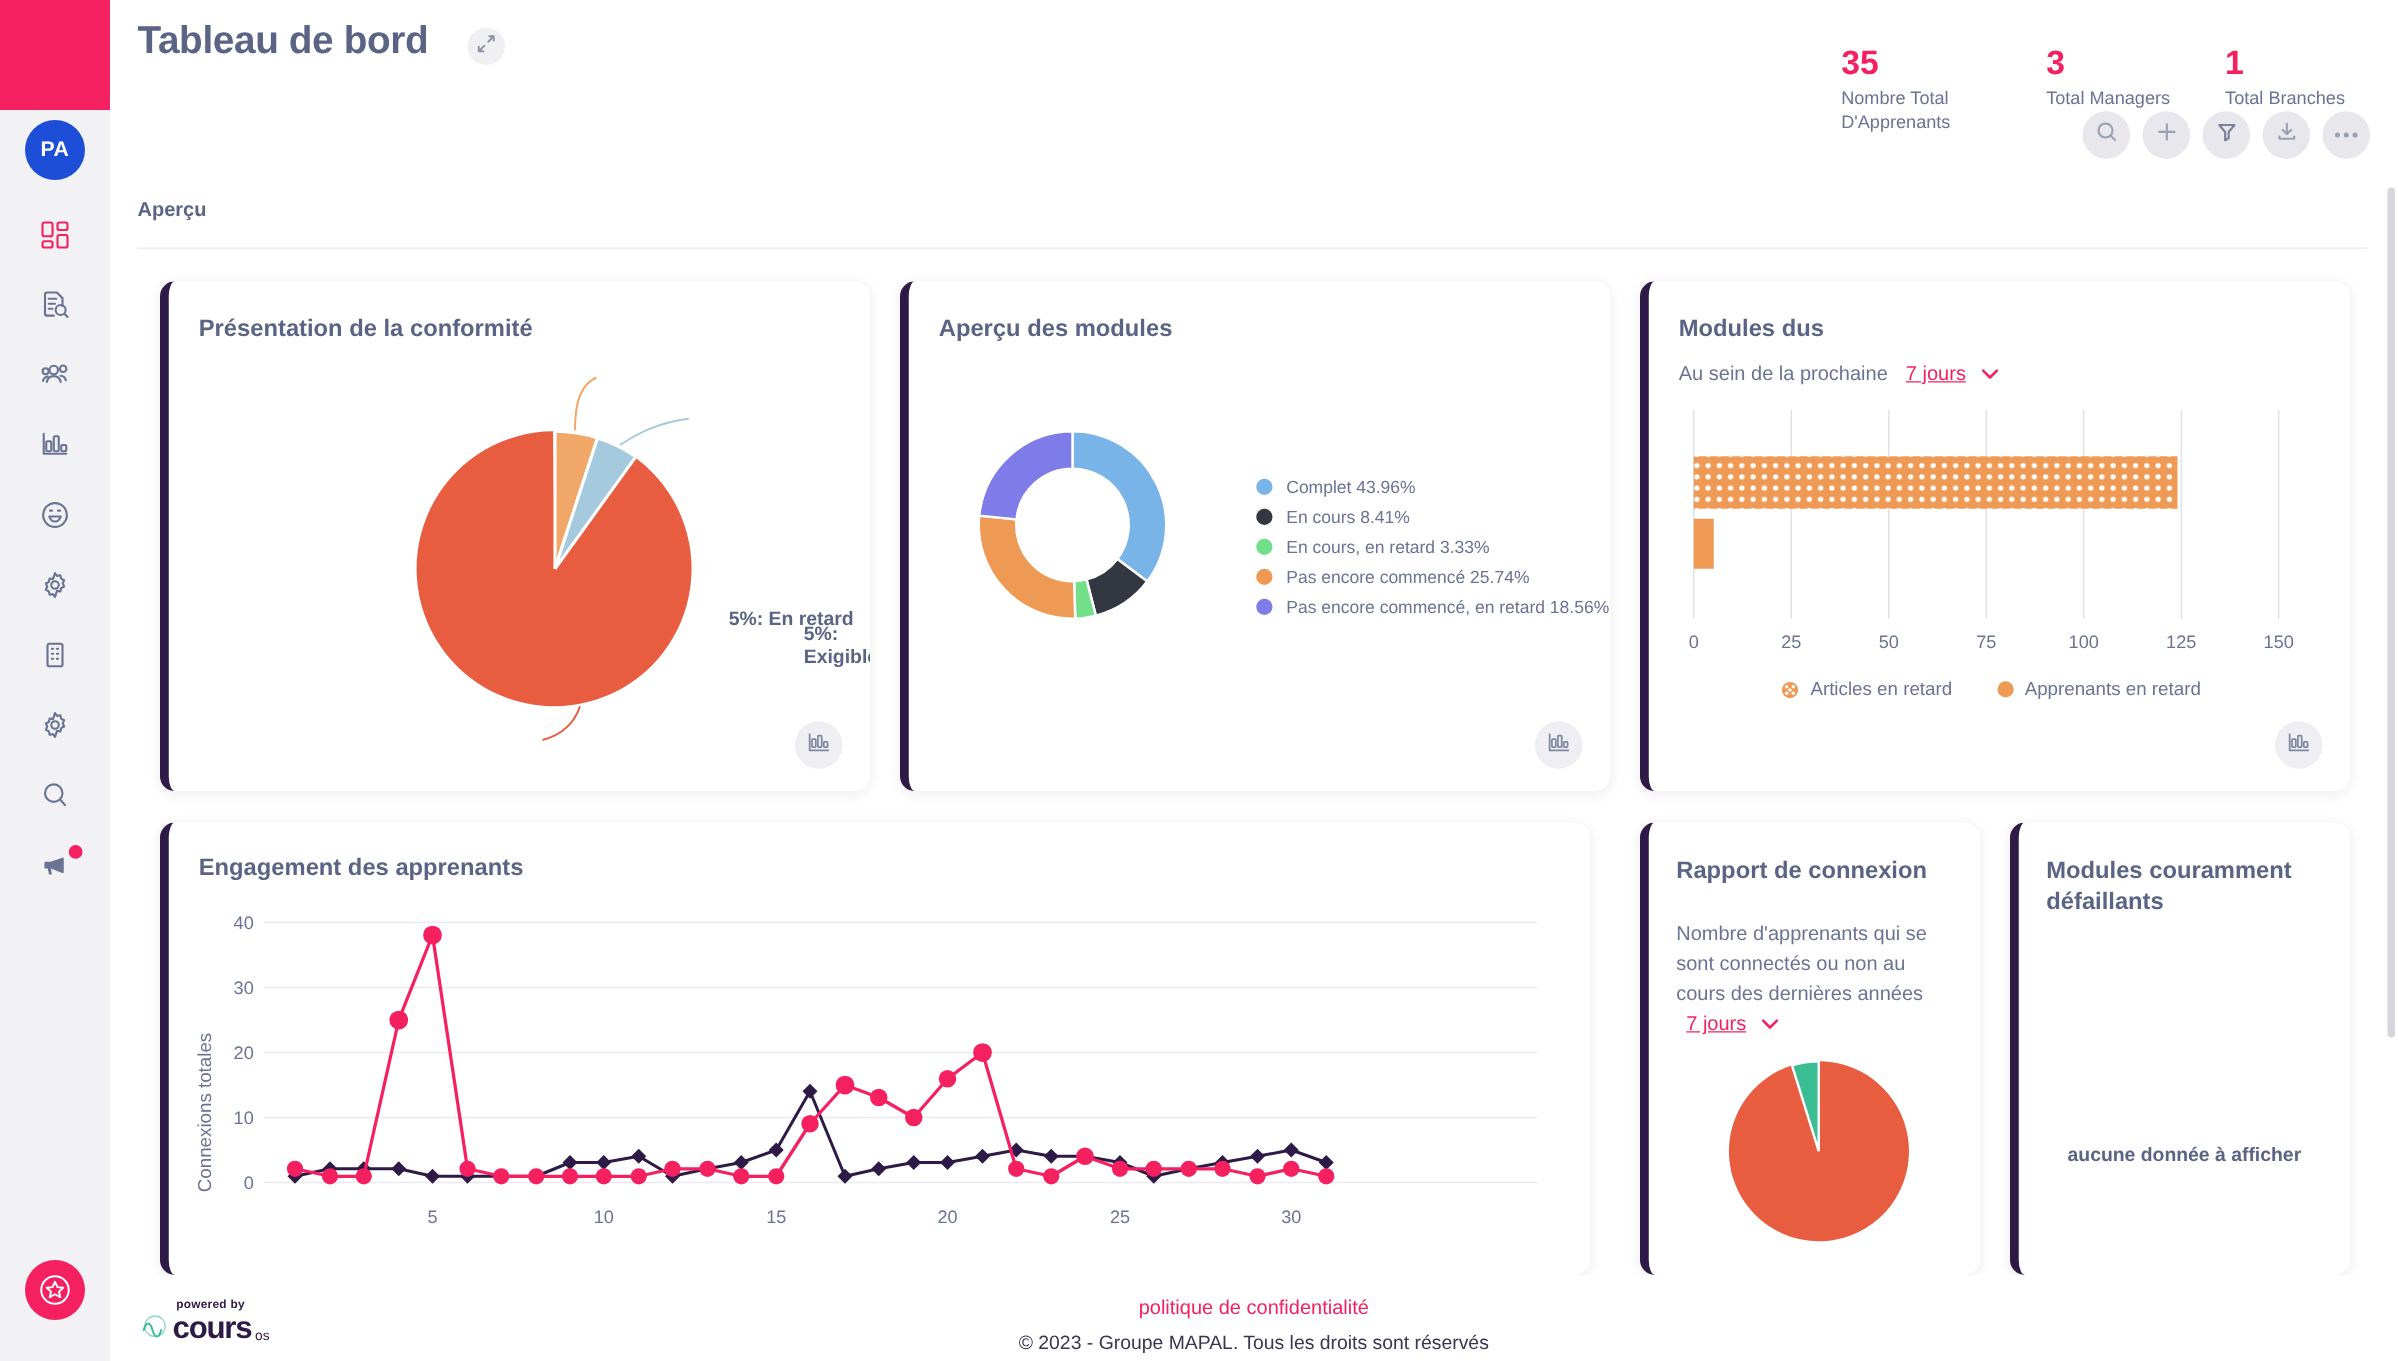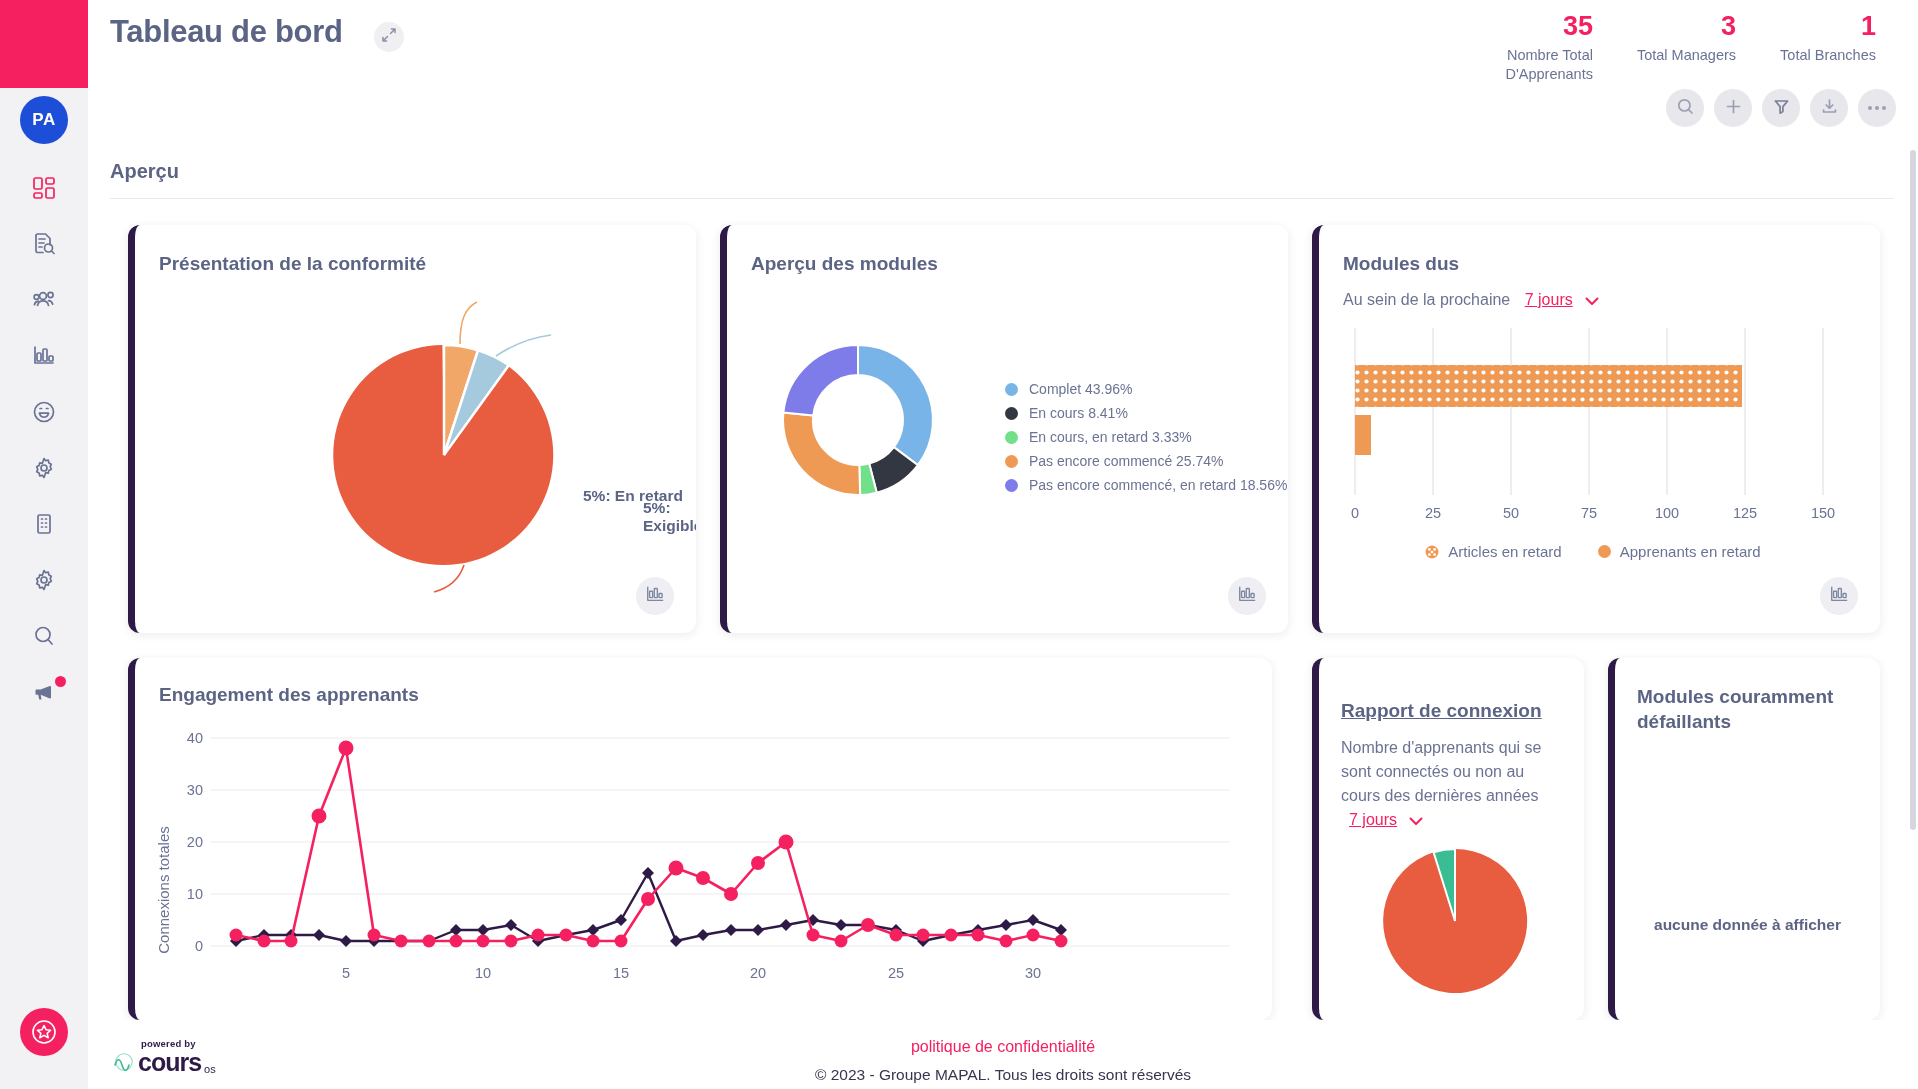--- a/index.html
+++ b/index.html
@@ -53,42 +53,42 @@
     font-size: 31px; font-weight: bold; color: #5b6484;
     letter-spacing: -0.3px;
   }
   .expand-btn {
     position: absolute; left: 374px; top: 22px;
     width: 30px; height: 30px; border-radius: 50%;
     background: #f0f0f3; display: flex; align-items: center; justify-content: center;
     cursor: pointer;
   }
   .stats { position: absolute; right: 20px; top: 10px; display: flex; gap: 0px; }
-  .stat { text-align: right; padding: 0 22px; }
+  .stat { text-align: left; padding: 0 22px; margin-top: 24px; }
   .stat-num { font-size: 27px; font-weight: bold; color: #f4205f; line-height: 32px; }
   .stat-label { font-size: 14.5px; color: #6b7394; line-height: 19px; max-width: 120px; margin: 4px auto 0; }
   .actions {
     position: absolute; right: 22px; top: 108px;
     display: flex; gap: 10px; transform: translateY(-50%);
   }
   .act-btn {
     width: 38px; height: 38px; border-radius: 50%;
     background: #e7e7ec; display: flex; align-items: center; justify-content: center;
     cursor: pointer;
   }
   .act-btn svg { stroke: #9aa0b4; stroke-width: 1.7; fill: none;
                  stroke-linecap: round; stroke-linejoin: round; }
   .act-btn.filter svg { stroke: #7a8199; }
   .dots { display: flex; gap: 3px; }
   .dots i { width: 4px; height: 4px; border-radius: 50%; background: #9aa0b4; display:block; }
 
   
   .section-title {
     position: absolute; left: 110px; top: 160px;
-    font-size: 20px; font-weight: bold; color: #5b6484;
+    font-size: 16px; font-weight: bold; color: #5b6484;
   }
   .section-rule {
     position: absolute; left: 110px; top: 198px; width: 1784px; height: 1px;
     background: #e8e8ee;
   }
 
   
   .card {
     position: absolute; background: #fff;
     border-radius: 12px;
@@ -602,21 +602,21 @@
           <circle cx="806" cy="215" r="6.5"></circle>
         <circle cx="833" cy="215" r="6.5"></circle>
           <circle cx="861" cy="221" r="6.5"></circle>
           <circle cx="888" cy="215" r="6.5"></circle>
         <circle cx="916" cy="221" r="6.5"></circle>
       </g>
     </svg>
   </div>
 
   <div class="card" style="left:1312px; top:658px; width:272px; height:362px;">
-    <div class="card-title" style="position:absolute; left:22px; top:40px; width:210px; line-height:25px;text-decoration:underline;">Rapport de connexion</div>
+    <div class="card-title" style="position:absolute; left:22px; top:26px; width:210px; line-height:25px;">Rapport de connexion</div>
     <div class="card-sub" style="position:absolute; left:22px; top:78px; width:218px;">
       <span>Nombre d'apprenants qui se sont connectés ou non au cours des dernières années</span>
       <span class="pill-link" style="margin-left:8px;">7 jours</span>
       <span class="chev">
         <svg width="14" height="9" viewBox="0 0 14 9">
             <path d="M1.5 1.5L7 7l5.5-5.5" stroke="#f4205f" stroke-width="2" fill="none" stroke-linecap="round" stroke-linejoin="round"></path>
           </svg>
       </span>
     </div>
 

